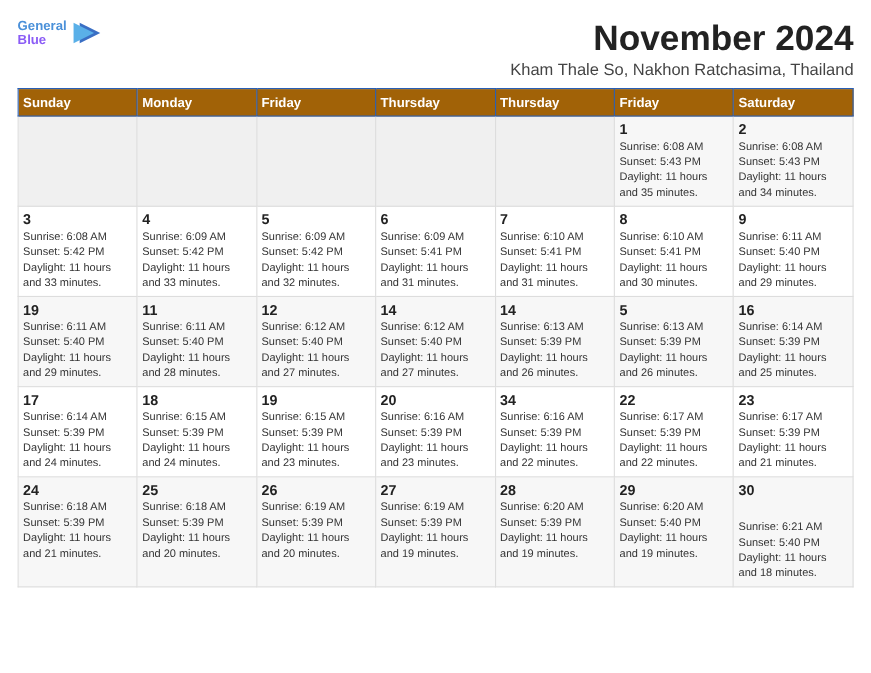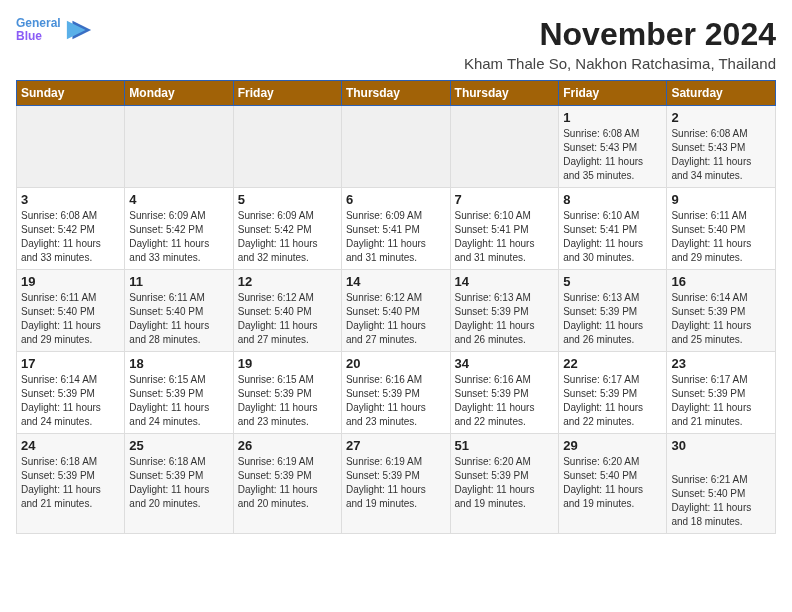--- a/index.html
+++ b/index.html
@@ -326,21 +326,21 @@
 and 20 minutes.</div>
         </td>
         <td>
           <span class="day-num">27</span>
           <div class="day-info" style="white-space: pre-line;">Sunrise: 6:19 AM
 Sunset: 5:39 PM
 Daylight: 11 hours
 and 19 minutes.</div>
         </td>
         <td>
-          <span class="day-num">51</span>
+          <span class="day-num">28</span>
           <div class="day-info" style="white-space: pre-line;">Sunrise: 6:20 AM
 Sunset: 5:39 PM
 Daylight: 11 hours
 and 19 minutes.</div>
         </td>
         <td>
           <span class="day-num">29</span>
           <div class="day-info" style="white-space: pre-line;">Sunrise: 6:20 AM
 Sunset: 5:40 PM
 Daylight: 11 hours

